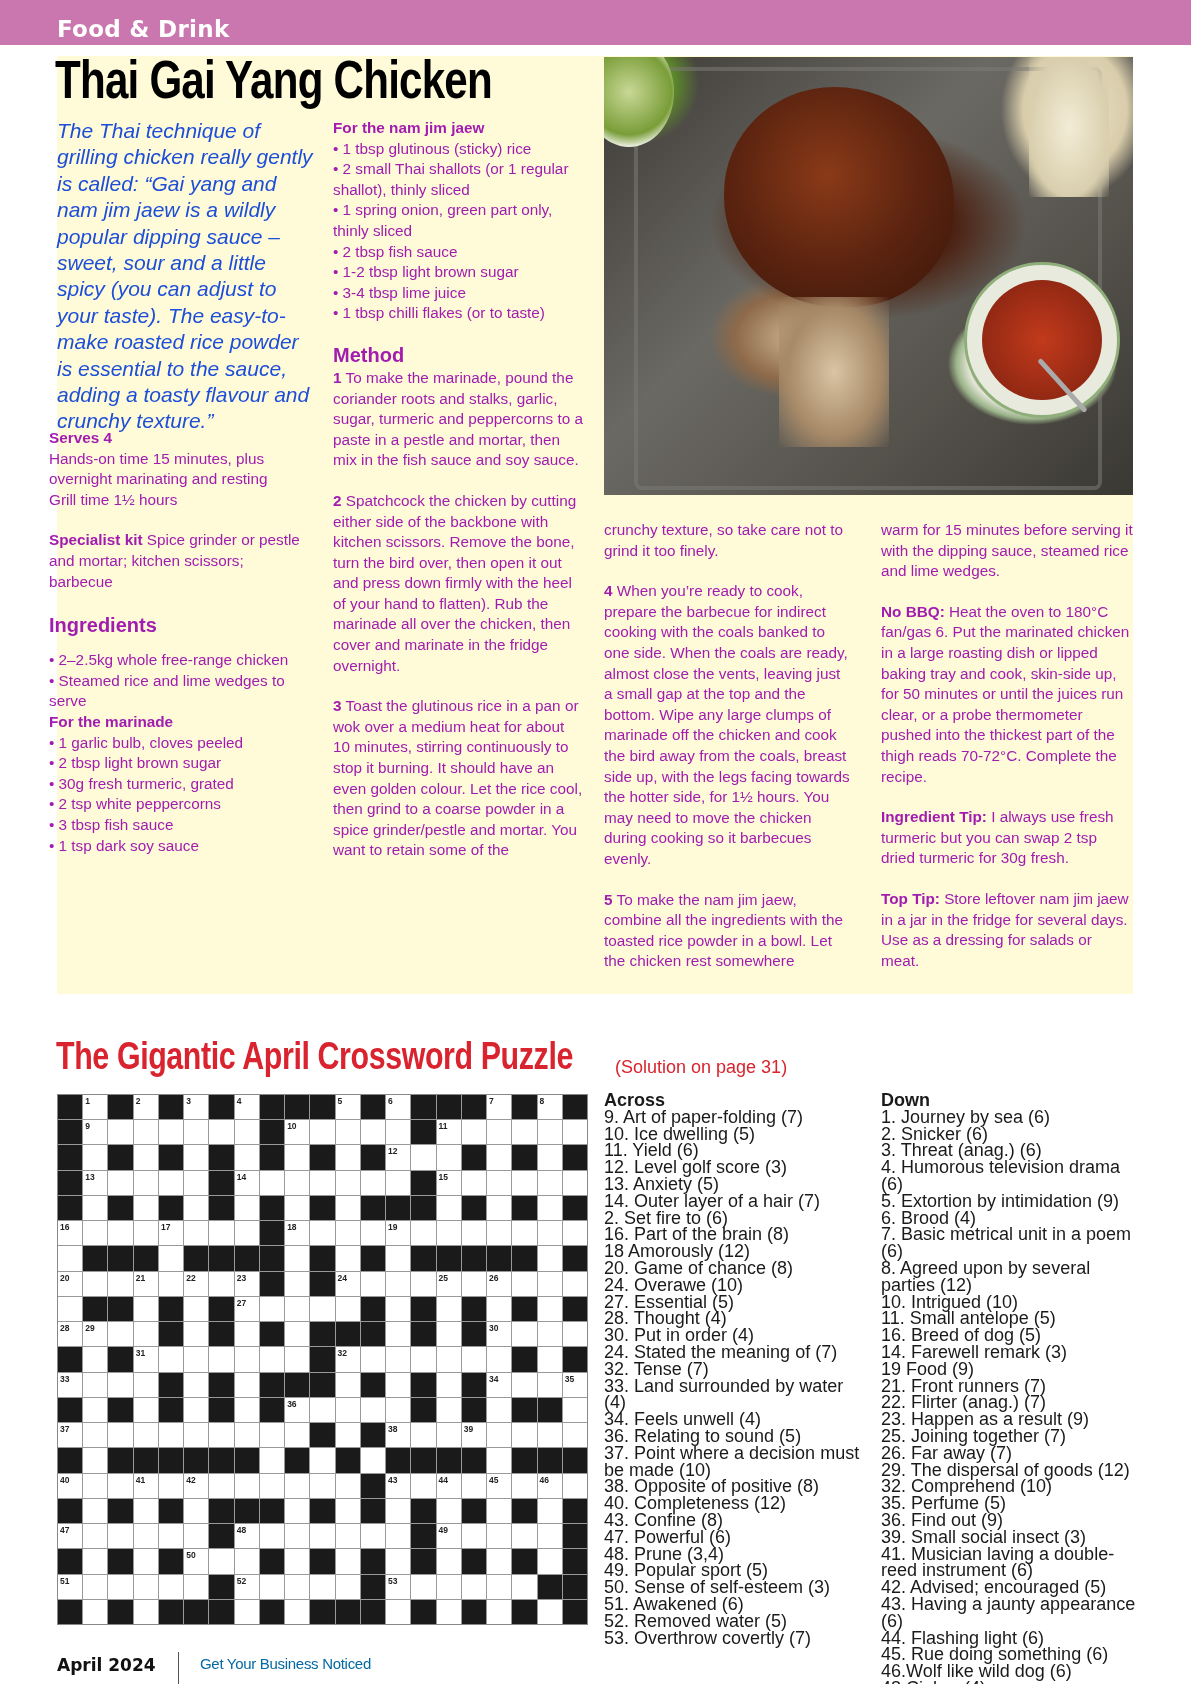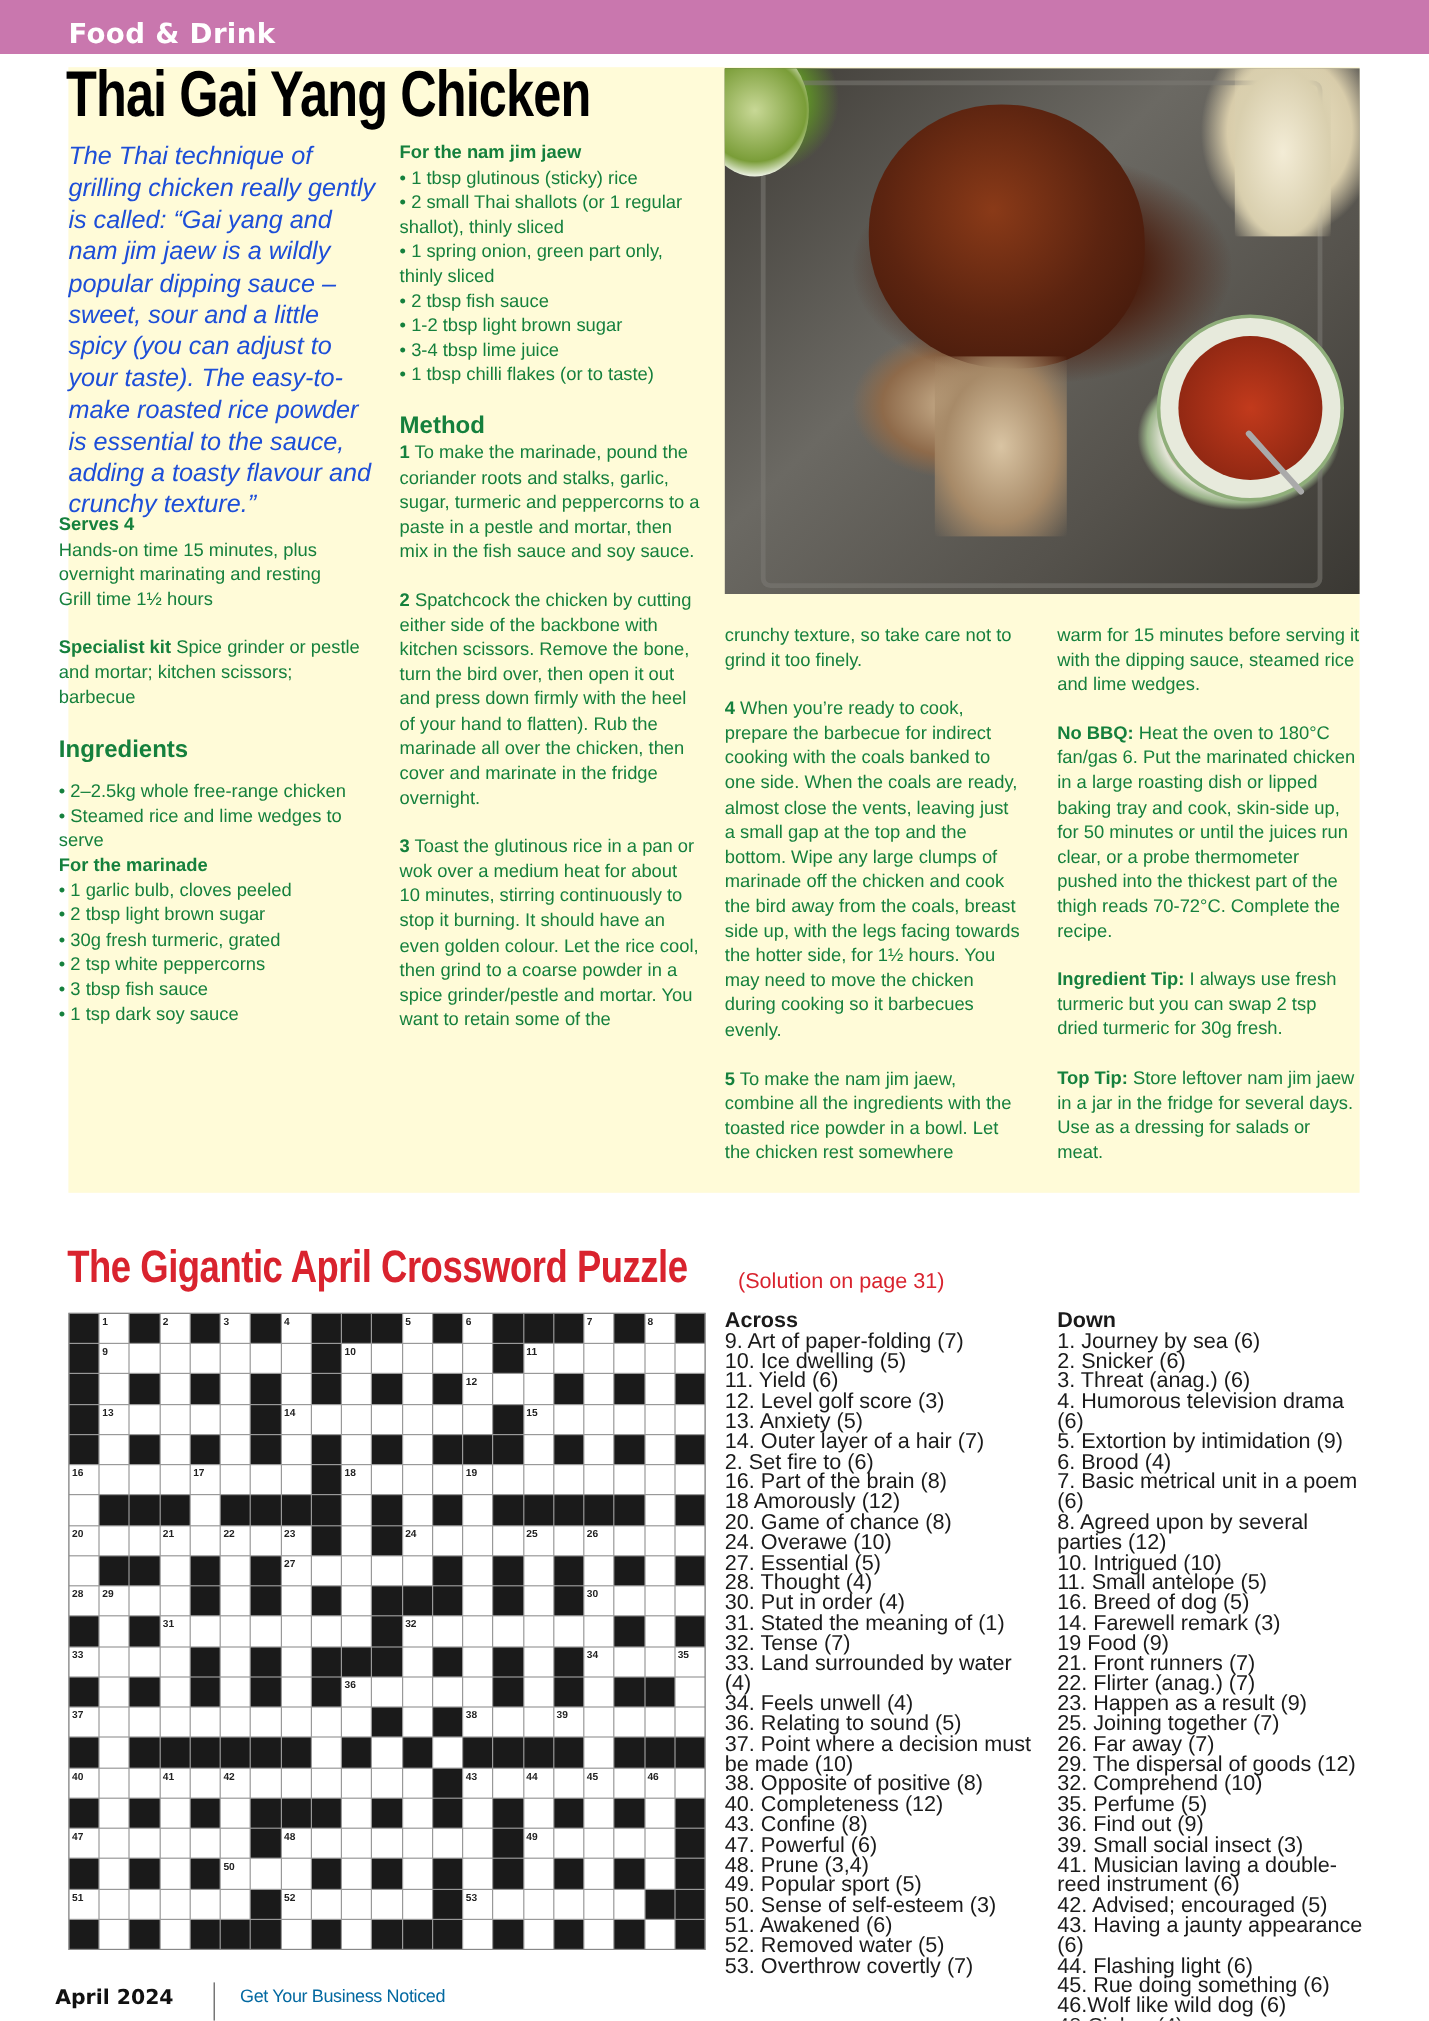--- a/index.html
+++ b/index.html
@@ -1,21 +1,21 @@
 <!DOCTYPE html>
 <html><head>
 <meta charset="utf-8">
 <style>
   html,body{margin:0;padding:0;background:#fff;}
   body{width:1191px;height:1684px;position:relative;overflow:hidden;font-family:"Liberation Sans",sans-serif;color:#1a1a1a;}
   .topbar{position:absolute;left:0;top:0;width:1191px;height:45px;background:#c977ae;}
   .section-label{position:absolute;left:57px;top:16px;font:bold 23px "DejaVu Sans",sans-serif;color:#fff;letter-spacing:0.3px;}
   .recipe-bg{position:absolute;left:57px;top:56px;width:1076px;height:938px;background:#fffbd8;}
   .title{position:absolute;left:55px;top:48px;font:bold 54px "Liberation Sans",sans-serif;color:#000;transform:scaleX(0.78);transform-origin:left top;letter-spacing:-1px;white-space:nowrap;}
-  .col{position:absolute;font-size:15.3px;line-height:20.6px;color:#15803d;}
+  .col{position:absolute;font-size:15.3px;line-height:20.6px;color:#a21caf;}
   .col p{margin:0;}
   .intro{position:absolute;left:57px;top:118px;width:262px;font-style:italic;font-size:21px;line-height:26.4px;color:#1d4ed8;}
   .b{font-weight:bold;}
   .h2{font-weight:bold;font-size:20px;line-height:26px;}
   .li{margin:0 0 7.4px 0;}
   .photo{position:absolute;left:604px;top:57px;width:529px;height:438px;overflow:hidden;
     background:radial-gradient(ellipse 30% 22% at 50% 38%,#6b2a10 0%,#4a1c0c 50%,transparent 100%),
     radial-gradient(ellipse 16% 14% at 81% 70%,#b9381a 0%,#8a2410 60%,#e4e6d8 75%,#9bb48a 90%,transparent 100%),
     radial-gradient(ellipse 14% 20% at 89% 12%,#efe6c8 0%,#d8ccaa 70%,transparent 100%),
     radial-gradient(ellipse 12% 14% at 6% 6%,#8cc040 0%,#5d8a2a 60%,transparent 100%),
@@ -31,21 +31,21 @@
   .photo .rice{position:absolute;left:425px;top:0;width:80px;height:140px;background:radial-gradient(ellipse,#f3ecd6 0%,#d9cfae 70%,transparent 100%);}
 
   .xw-title{position:absolute;left:56px;top:1035px;font:bold 38px "Liberation Sans",sans-serif;color:#d9232e;transform:scaleX(0.8);transform-origin:left top;white-space:nowrap;letter-spacing:-0.5px;}
   .xw-sub{position:absolute;left:615px;top:1057px;font-size:18px;color:#d9232e;white-space:nowrap;}
   .grid{position:absolute;left:57px;top:1094px;width:531px;height:531px;display:grid;grid-template-columns:repeat(21,1fr);grid-template-rows:repeat(21,1fr);border:1px solid #888;box-sizing:border-box;background:#999;gap:1px;}
   .cell{background:#fff;position:relative;}
   .cell.blk{background:#1a1a1a;}
   .cell .n{position:absolute;left:2px;top:1px;font:bold 8.5px "Liberation Sans",sans-serif;color:#222;}
   .clues{position:absolute;top:1092px;font-size:18px;line-height:16.8px;color:#1a1a1a;}
   .clues .hd{font-weight:bold;}
-  .footer-date{position:absolute;left:46px;top:1655px;font:bold 17px "DejaVu Sans",sans-serif;color:#111;}
+  .footer-date{position:absolute;left:57px;top:1655px;font:bold 17px "DejaVu Sans",sans-serif;color:#111;}
   .footer-sep{position:absolute;left:178px;top:1652px;width:1px;height:32px;background:#555;}
   .footer-tag{position:absolute;left:200px;top:1655px;font-size:15px;color:#0369a1;letter-spacing:-0.3px;}
 </style>
 </head>
 <body>
 
 <div class="topbar"></div>
 <div class="section-label">Food &amp; Drink</div>
 
 <div class="recipe-bg"></div>
@@ -669,21 +669,21 @@
       <div>13. Anxiety (5)</div>
       <div>14. Outer layer of a hair (7)</div>
       <div>2. Set fire to (6)</div>
       <div>16. Part of the brain (8)</div>
       <div>18 Amorously (12)</div>
       <div>20. Game of chance (8)</div>
       <div>24. Overawe (10)</div>
       <div>27. Essential (5)</div>
       <div>28. Thought (4)</div>
       <div>30. Put in order (4)</div>
-      <div>31. Stated the meaning of (1)</div>
+      <div>24. Stated the meaning of (7)</div>
       <div>32. Tense (7)</div>
       <div>33. Land surrounded by water (4)</div>
       <div>34. Feels unwell (4)</div>
       <div>36. Relating to sound (5)</div>
       <div>37. Point where a decision must be made (10)</div>
       <div>38. Opposite of positive (8)</div>
       <div>40. Completeness (12)</div>
       <div>43. Confine (8)</div>
       <div>47. Powerful (6)</div>
       <div>48. Prune (3,4)</div>

